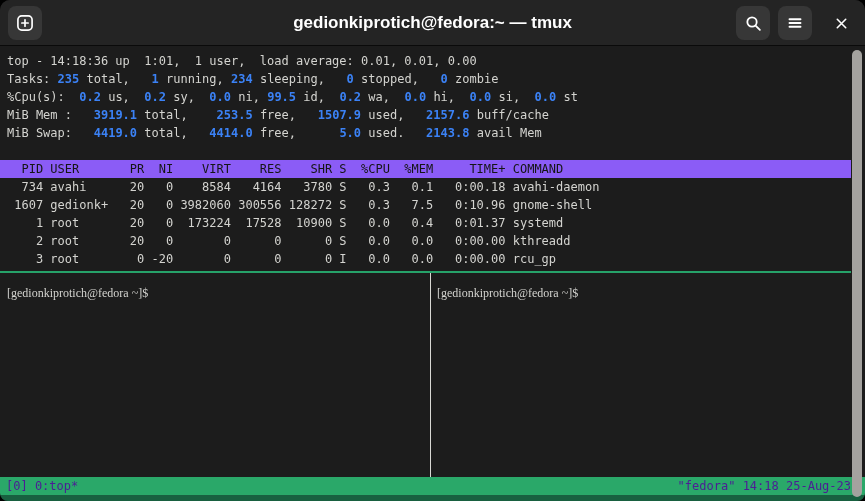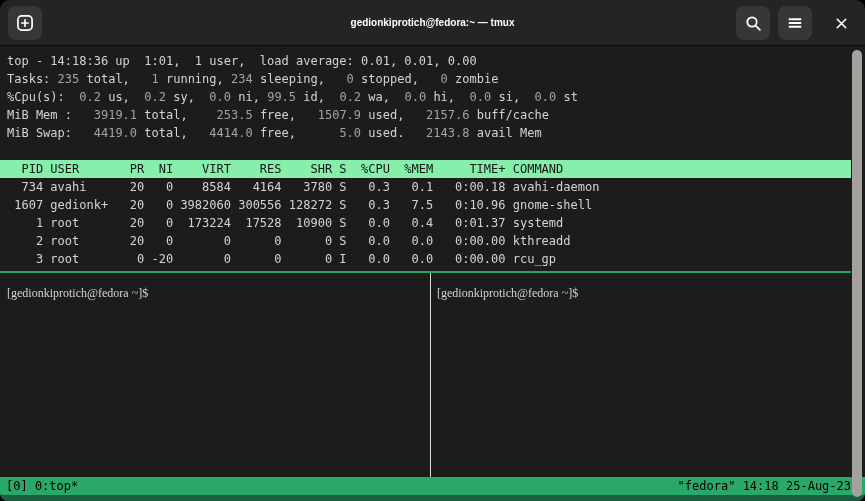--- a/index.html
+++ b/index.html
@@ -4,41 +4,41 @@
 <style>
   html,body{margin:0;padding:0;background:#000;}
   body{width:865px;height:501px;position:relative;font-family:"Liberation Sans",sans-serif;}
   .window{position:absolute;left:0;top:0;width:865px;height:501px;border-radius:10px 10px 8px 8px;overflow:hidden;background:#1c1c1c;}
 
   
   .titlebar{position:absolute;left:0;top:0;width:865px;height:46px;background:#242424;border-bottom:1px solid #0a0a0a;box-sizing:border-box;}
   .tb-btn{position:absolute;width:34px;height:34px;top:6px;border:none;border-radius:8px;background:#373737;display:flex;align-items:center;justify-content:center;padding:0;cursor:default;}
   .tb-btn.plain{background:transparent;}
   .tb-btn svg{display:block;}
-  .title{position:absolute;left:120px;right:120px;top:0;height:55px;line-height:46px;text-align:center;color:#ffffff;font-weight:700;font-size:10px;white-space:nowrap;overflow:hidden;}
+  .title{position:absolute;left:120px;right:120px;top:0;height:55px;line-height:46px;text-align:center;color:#ffffff;font-weight:700;font-size:17px;white-space:nowrap;overflow:hidden;}
 
   
   .terminal{position:absolute;left:0;top:46px;width:865px;height:455px;background:#1c1c1c;}
   pre,.mono{font-family:"DejaVu Sans Mono","Liberation Mono",monospace;font-size:12px;line-height:18px;color:#d4d4d0;}
   pre{margin:0;position:absolute;}
   #top-pane{left:0;top:6px;width:851px;padding-left:7px;box-sizing:border-box;}
   #top-pane .line{display:block;height:18px;white-space:pre;}
-  #top-pane .hdr{background:#86efac;color:#151515;margin-left:-7px;padding-left:7px;}
-  #top-pane b{font-weight:400;color:#a3a3a3;text-align:right;}
+  #top-pane .hdr{background:#8b5cf6;color:#151515;margin-left:-7px;padding-left:7px;}
+  #top-pane b{font-weight:700;color:#3b82f6;text-align:right;}
 
   .h-divider{position:absolute;left:0;top:225px;width:851px;height:2px;background:#26a269;}
   .v-divider{position:absolute;left:430px;top:227px;width:1px;height:204px;background:#d8d8d3;}
 
   .prompt{top:238px;white-space:pre;font-family:Liberation Serif, serif;}
   .prompt.left{left:7px;}
   .prompt.right{left:437px;}
 
   
   .statusbar{position:absolute;left:0;top:431px;width:865px;height:18px;background:#2aa869;display:flex;justify-content:space-between;align-items:center;box-sizing:border-box;padding:0 14px 0 6px;}
-  .statusbar .mono{color:#000000;white-space:pre;}
+  .statusbar .mono{color:#4c1d95;white-space:pre;}
   .status-under{position:absolute;left:0;top:449px;width:865px;height:6px;background:#186040;}
 
   
   .scrollbar-thumb{position:absolute;right:3px;top:4px;width:10px;height:447px;border-radius:5px;background:#a4a29f;}
 </style>
 </head>
 <body>
 
 <div class="window">
 

